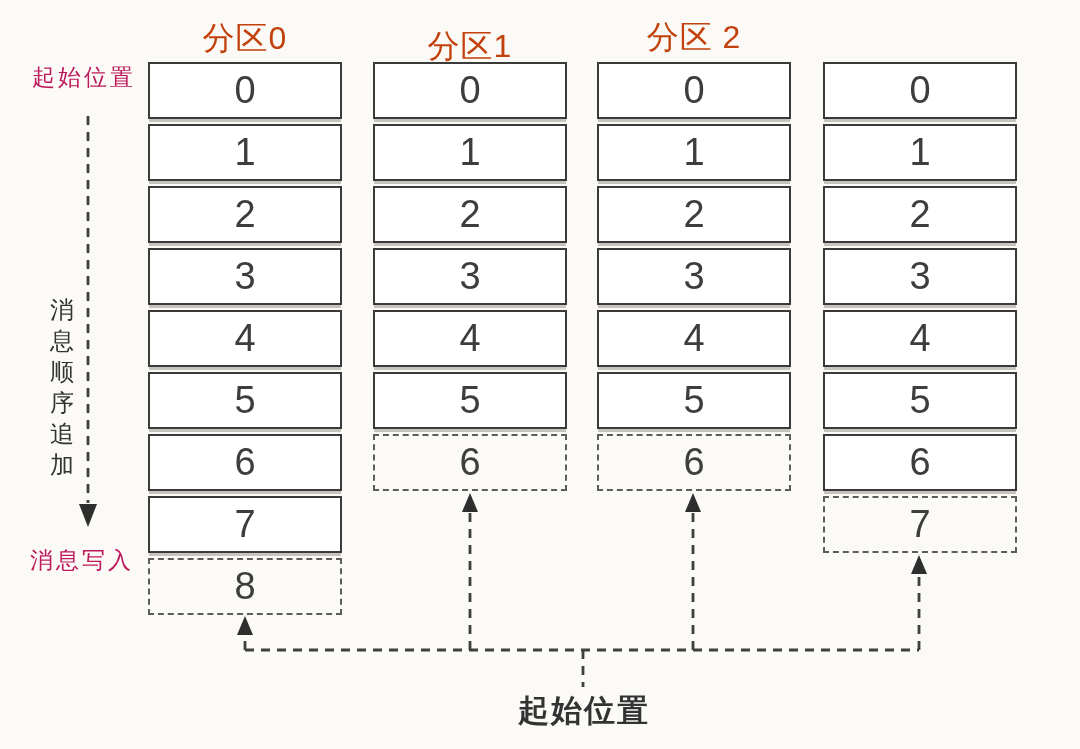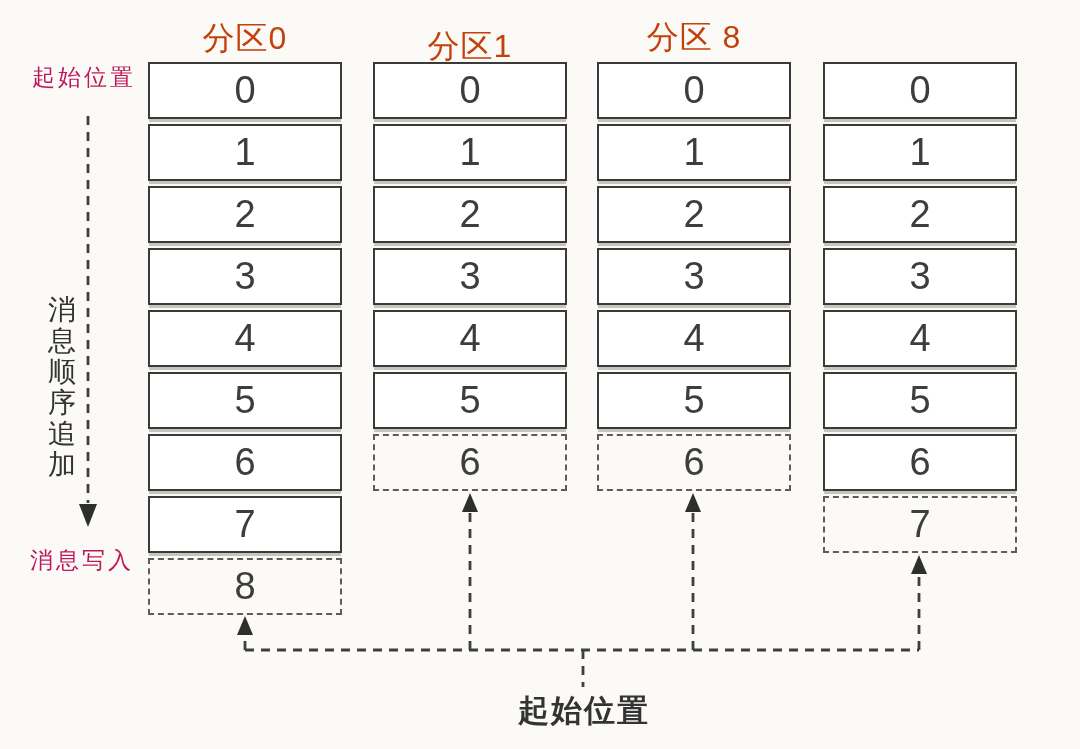--- a/index.html
+++ b/index.html
@@ -47,21 +47,21 @@
     white-space:nowrap;
     color:#be185d;
     font-weight:500;
   }
   .start-label{left:32px;top:62px;}
   .latest-label{left:30px;top:545px;}
   .append-label{
     position:absolute;
     left:47px;top:294px;
     width:30px;
-    font-size:28px;
+    font-size:24px;
     line-height:31px;
     text-align:center;
     word-break:break-all;
     color:#333;
     font-weight:500;
   }
   .write-label{
     position:absolute;
     left:503px;top:690px;
     width:162px;
@@ -75,21 +75,21 @@
   svg .dash{stroke:#3f3f3f;stroke-width:2.8;fill:none;stroke-dasharray:9 7;}
   svg .head{fill:#2e2e2e;stroke:none;}
 </style>
 </head>
 <body>
 
 <div class="canvas">
 
   <div class="col-header" style="left:148px;top:17px">分区0</div>
   <div class="col-header" style="left:373px;top:25px">分区1</div>
-  <div class="col-header" style="left:597px;top:16px">分区 8</div>
+  <div class="col-header" style="left:597px;top:16px">分区 2</div>
 
   <div class="side-label start-label">起始位置</div>
   <div class="append-label">消息顺序追加</div>
   <div class="side-label latest-label">消息写入</div>
 
   <div class="partition-col" style="left:148px">
       <div class="cell">0</div>
       <div class="cell">1</div>
       <div class="cell">2</div>
       <div class="cell">3</div>

